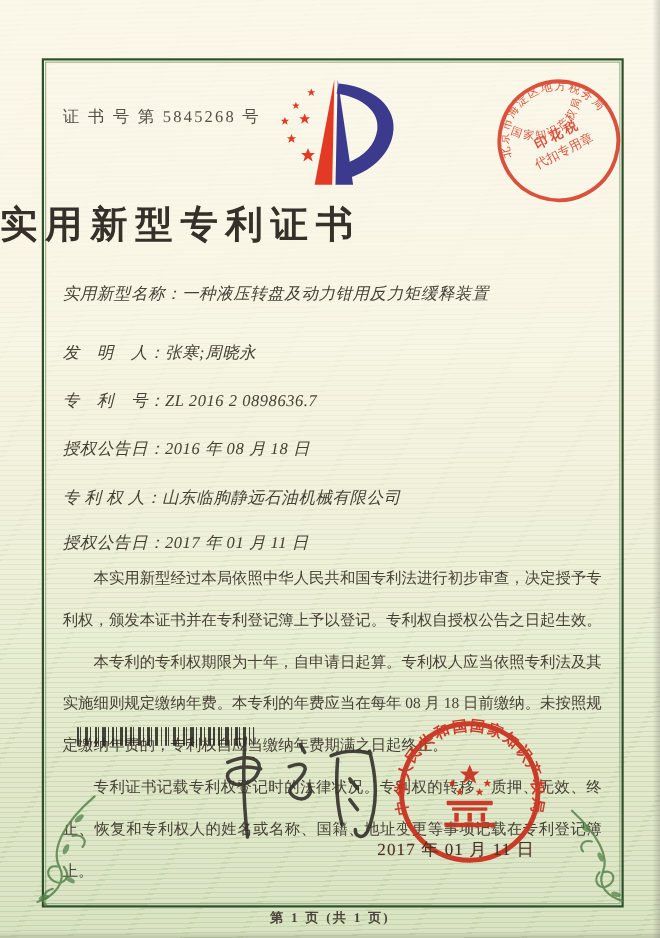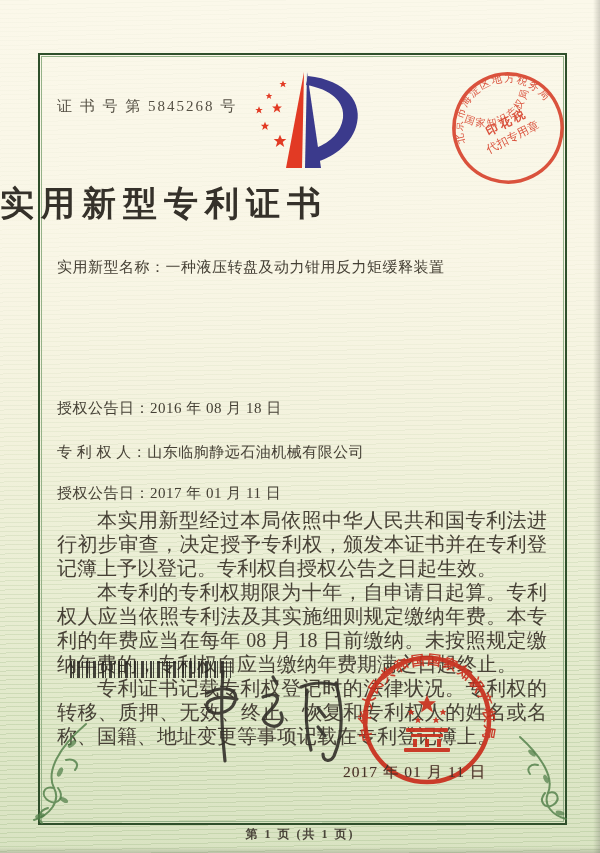--- a/index.html
+++ b/index.html
@@ -15,24 +15,24 @@
   .scan-edge-r{position:absolute;top:0;bottom:0;right:0;width:7px;
     background:linear-gradient(90deg,rgba(0,0,0,0),rgba(100,100,92,.28));}
   .scan-edge-b{position:absolute;left:0;right:0;bottom:0;height:6px;
     background:linear-gradient(180deg,rgba(0,0,0,0),rgba(100,100,92,.25));}
   .frame{position:absolute;left:38px;top:53px;width:525px;height:768px;
     border:2px solid #2f4f2b;}
   .frame-inner{position:absolute;inset:1px;border:1px solid #94b188;}
   .cert-no{position:absolute;left:57px;top:97px;font-size:15px;letter-spacing:2px;color:#555044;}
   .title{position:absolute;left:0;top:181px;width:100%;text-align:left;
     font-size:34px;font-weight:bold;letter-spacing:7px;color:#35312a;}
-  .field{position:absolute;left:57px;font-size:15px;color:#454035;letter-spacing:.5px;white-space:nowrap;}
+  .field{position:absolute;left:57px;font-size:15px;color:#454035;letter-spacing:.5px;white-space:nowrap;font-style:italic;}
   .f0{top:258px}.f1{top:311px}.f2{top:355px}.f3{top:399px}.f4{top:443px}.f5{top:484px}
   .paras{position:absolute;left:57px;top:508px;width:490px;color:#46413646;color:#474136;
-    font-size:20px;line-height:24px;text-align:justify;}
+    font-size:14px;line-height:38px;text-align:justify;}
   .paras p{margin:0;text-indent:2em;}
   .barcode{position:absolute;left:70px;top:661px;width:161px;height:17px;opacity:.85;
     background:repeating-linear-gradient(90deg,
       #26241f 0 2px,transparent 2px 3px,
       #26241f 3px 4px,transparent 4px 7px,
       #26241f 7px 10px,transparent 10px 12px,
       #26241f 12px 13px,transparent 13px 16px);}
   .director{position:absolute;left:80px;top:699px;font-size:16px;color:#3c372e;line-height:30px;letter-spacing:3px;}
   .sig{position:absolute;left:185px;top:665px;}
   .stamp-tax{position:absolute;left:447px;top:67px;width:122px;height:122px;
@@ -86,20 +86,22 @@
       <text font-size="10" fill="#d63c26" letter-spacing="2">
         <textPath href="#arcB" startOffset="50%" text-anchor="middle">国家知识产权局</textPath>
       </text>
       <text x="0" y="-2" font-size="12" fill="#d63c26" text-anchor="middle" font-weight="bold">印 花 税</text>
       <text x="0" y="14" font-size="11.5" fill="#d63c26" text-anchor="middle">代扣专用章</text>
     </svg>
 
     <div class="title">实用新型专利证书</div>
 
     <div class="field f0"><span>实用新型名称：</span><span>一种液压转盘及动力钳用反力矩缓释装置</span></div>
+    <div class="field f1"><span>发　明　人：</span><span>张寒;周晓永</span></div>
+    <div class="field f2"><span>专　利　号：</span><span>ZL 2016 2 0898636.7</span></div>
     <div class="field f3"><span>授权公告日：</span><span>2016 年 08 月 18 日</span></div>
     <div class="field f4"><span>专 利 权 人：</span><span>山东临朐静远石油机械有限公司</span></div>
     <div class="field f5"><span>授权公告日：</span><span>2017 年 01 月 11 日</span></div>
 
     <div class="paras">
       <p>本实用新型经过本局依照中华人民共和国专利法进行初步审查，决定授予专利权，颁发本证书并在专利登记簿上予以登记。专利权自授权公告之日起生效。</p>
       <p>本专利的专利权期限为十年，自申请日起算。专利权人应当依照专利法及其实施细则规定缴纳年费。本专利的年费应当在每年 08 月 18 日前缴纳。未按照规定缴纳年费的，专利权自应当缴纳年费期满之日起终止。</p>
       <p>专利证书记载专利权登记时的法律状况。专利权的转移、质押、无效、终止、恢复和专利权人的姓名或名称、国籍、地址变更等事项记载在专利登记簿上。</p>
     </div>
 

